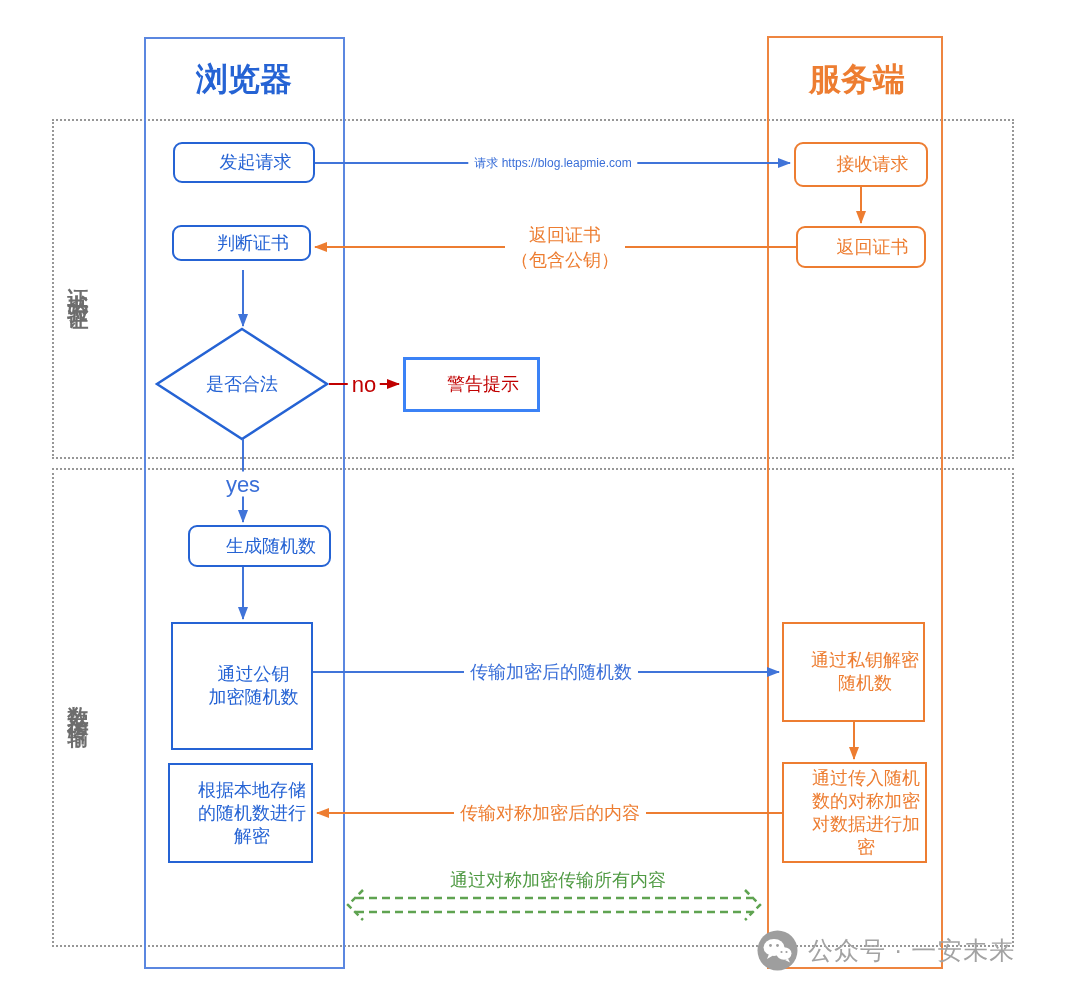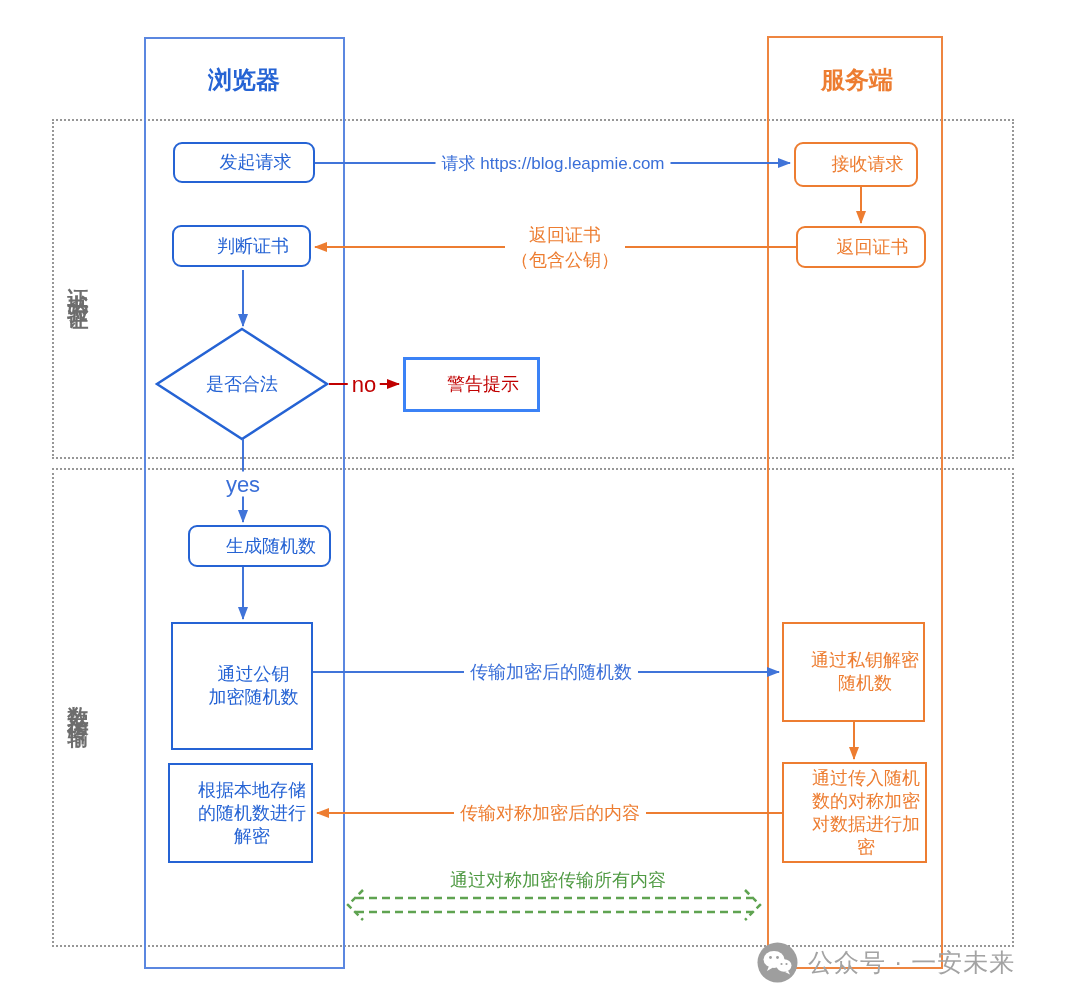--- a/index.html
+++ b/index.html
@@ -13,21 +13,21 @@
     position:absolute;z-index:2;color:#6d6d6d;font-size:21px;font-weight:600;
     writing-mode:vertical-rl;text-orientation:upright;letter-spacing:7px;
     transform:translate(-50%,-50%);white-space:nowrap;
   }
   
   .lane{position:absolute;z-index:1;background:transparent;box-sizing:border-box;}
   .lane.browser{border:2px solid #5b87e0;}
   .lane.server{border:2px solid #ee8540;}
   .lane-header{
     position:absolute;z-index:2;transform:translate(-50%,-50%);
-    font-size:24px;font-weight:bold;white-space:nowrap;
+    font-size:32px;font-weight:bold;white-space:nowrap;
   }
   .lane-header.browser{color:#2563d4;}
   .lane-header.server{color:#ed7d31;}
   
   .node{
     position:absolute;z-index:2;background:#fff;box-sizing:border-box;
     display:flex;align-items:center;justify-content:center;text-align:center;
     font-size:18px;line-height:23px;white-space:pre-line;padding-left:23px;
   }
   .node.blue{border:2.5px solid #2563d4;color:#2563d4;}
@@ -67,29 +67,29 @@
   <div class="section" style="left:52px;top:468px;width:958px;height:475px;"></div>
   <div class="section-label" style="left:78px;top:285px;">证书验证</div>
   <div class="section-label" style="left:78px;top:703px;">数据传输</div>
 
   <div class="lane browser" style="left:144px;top:37px;width:201px;height:932px;"></div>
   <div class="lane server" style="left:767px;top:36px;width:176px;height:933px;"></div>
   <div class="lane-header browser" style="left:244px;top:80px;">浏览器</div>
   <div class="lane-header server" style="left:857px;top:80px;">服务端</div>
 
   <div class="node blue rounded" style="left:173px;top:142px;width:142px;height:41px;">发起请求</div>
-  <div class="node blue rounded" style="left:172px;top:225px;width:139px;height:42px;">判断证书</div>
+  <div class="node blue rounded" style="left:172px;top:225px;width:139px;height:36px;">判断证书</div>
   <div class="node blue rounded" style="left:188px;top:525px;width:143px;height:42px;">生成随机数</div>
   <div class="node blue" style="left:171px;top:622px;width:142px;height:128px;">通过公钥
 加密随机数</div>
   <div class="node blue" style="left:168px;top:763px;width:145px;height:100px;">根据本地存储
 的随机数进行
 解密</div>
 
-  <div class="node orange rounded" style="left:794px;top:142px;width:124px;height:45px;">接收请求</div>
+  <div class="node orange rounded" style="left:794px;top:142px;width:134px;height:45px;">接收请求</div>
   <div class="node orange rounded" style="left:796px;top:226px;width:130px;height:42px;">返回证书</div>
   <div class="node orange" style="left:782px;top:622px;width:143px;height:100px;">通过私钥解密
 随机数</div>
   <div class="node orange" style="left:782px;top:762px;width:145px;height:101px;">通过传入随机
 数的对称加密
 对数据进行加
 密</div>
 
   <div class="node red" style="left:403px;top:357px;width:137px;height:55px;">警告提示</div>
 
@@ -124,30 +124,30 @@
     <g stroke="#5fa351" stroke-width="2.5" fill="none">
       <line x1="356" y1="898" x2="752" y2="898" stroke-dasharray="8 5"></line>
       <line x1="356" y1="912" x2="752" y2="912" stroke-dasharray="8 5"></line>
       <path d="M363,890 L348,905 L363,920" stroke-dasharray="6 4"></path>
       <path d="M745,890 L760,905 L745,920" stroke-dasharray="6 4"></path>
     </g>
   </svg>
 
   <div class="diamond-text" style="left:242px;top:384px;text-align:right;">是否合法</div>
 
-  <div class="lbl blue" style="left:553px;top:163px;font-size:17px;text-align:center;">请求 https://blog.leapmie.com</div>
+  <div class="lbl blue" style="left:553px;top:163px;font-size:12px;text-align:center;">请求 https://blog.leapmie.com</div>
   <div class="lbl orange" style="left:565px;top:248px;">返回证书
 （包含公钥）</div>
   <div class="lbl red small" style="left:364px;top:384px;">no</div>
   <div class="lbl blue small" style="left:243px;top:484px;">yes</div>
   <div class="lbl blue" style="left:551px;top:672px;">传输加密后的随机数</div>
   <div class="lbl orange" style="left:550px;top:813px;">传输对称加密后的内容</div>
   <div class="lbl green" style="left:558px;top:880px;">通过对称加密传输所有内容</div>
 
-  <div class="watermark" style="left:757px;top:930px;margin-top:12px;">
+  <div class="watermark" style="left:757px;top:930px;">
     <span style="display:inline-flex;">
       <svg width="41" height="41" viewBox="0 0 41 41">
         <circle cx="20.5" cy="20.5" r="20" fill="#9e9e9e"></circle>
         <ellipse cx="17" cy="17.5" rx="10.5" ry="8.5" fill="#ffffff"></ellipse>
         <path d="M12,24 L10,29 L16,25.5 Z" fill="#ffffff"></path>
         <ellipse cx="27" cy="23.5" rx="7.5" ry="6.2" fill="#ffffff"></ellipse>
         <path d="M31,28.5 L33,32.5 L28,30 Z" fill="#ffffff"></path>
         <circle cx="13.5" cy="15.5" r="1.4" fill="#9e9e9e"></circle>
         <circle cx="20.5" cy="15.5" r="1.4" fill="#9e9e9e"></circle>
         <circle cx="24.5" cy="22" r="1.1" fill="#9e9e9e"></circle>

